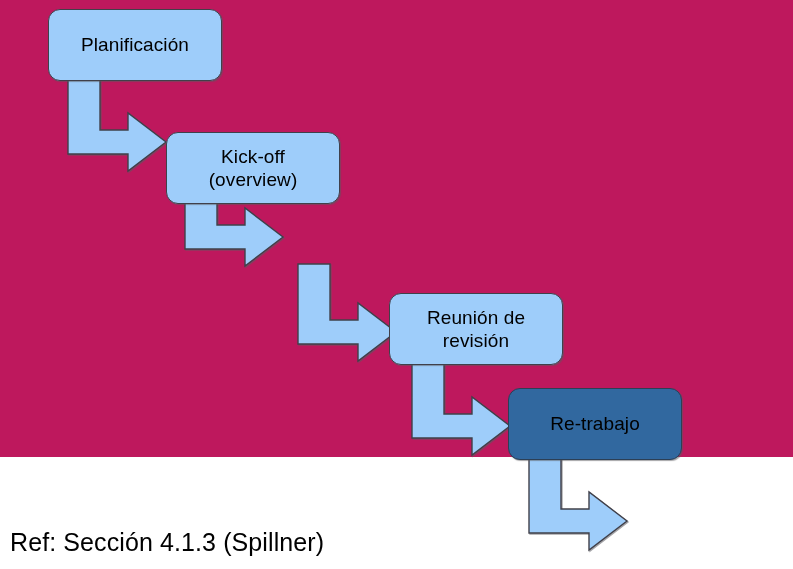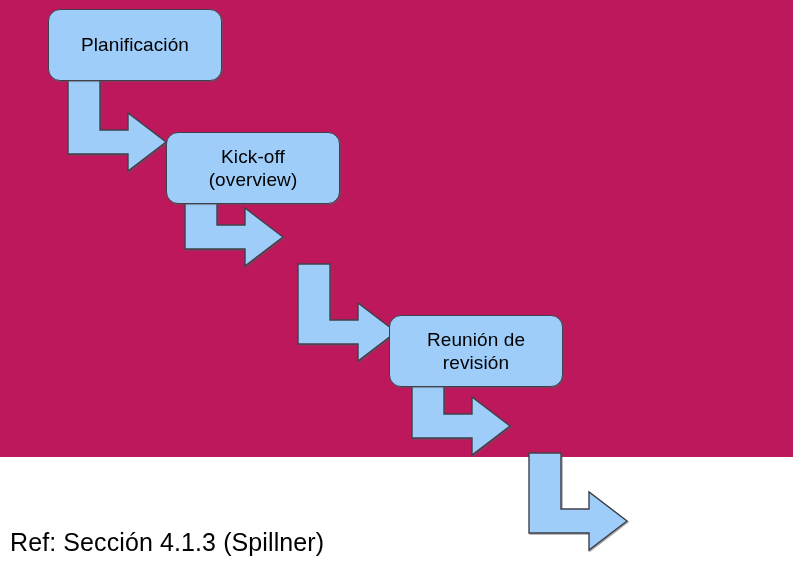--- a/index.html
+++ b/index.html
@@ -102,22 +102,25 @@
   <div class="node light" style="left:48px; top:9px; width:174px; height:72px;">
     <span class="label">Planificación</span>
   </div>
 
   <div class="node light" style="left:166px; top:104px; width:174px; height:72px;margin-top:28px;">
     <span class="label">Kick-off
 (overview)</span>
   </div>
 
 
-  <div class="node light" style="left:389px; top:293px; width:174px; height:72px;margin-top:22px;">
+  <div class="node light" style="left:389px; top:293px; width:174px; height:72px;">
     <span class="label">Reunión de
 revisión</span>
   </div>
 
+  <div class="node dark" style="left:508px; top:388px; width:174px; height:72px;">
+    <span class="label">Re-trabajo</span>
+  </div>
 
 
   <div class="footnote" style="left:10px; top:528px;">Ref: Sección 4.1.3 (Spillner)</div>
 
 </div>
 
 </body></html>

